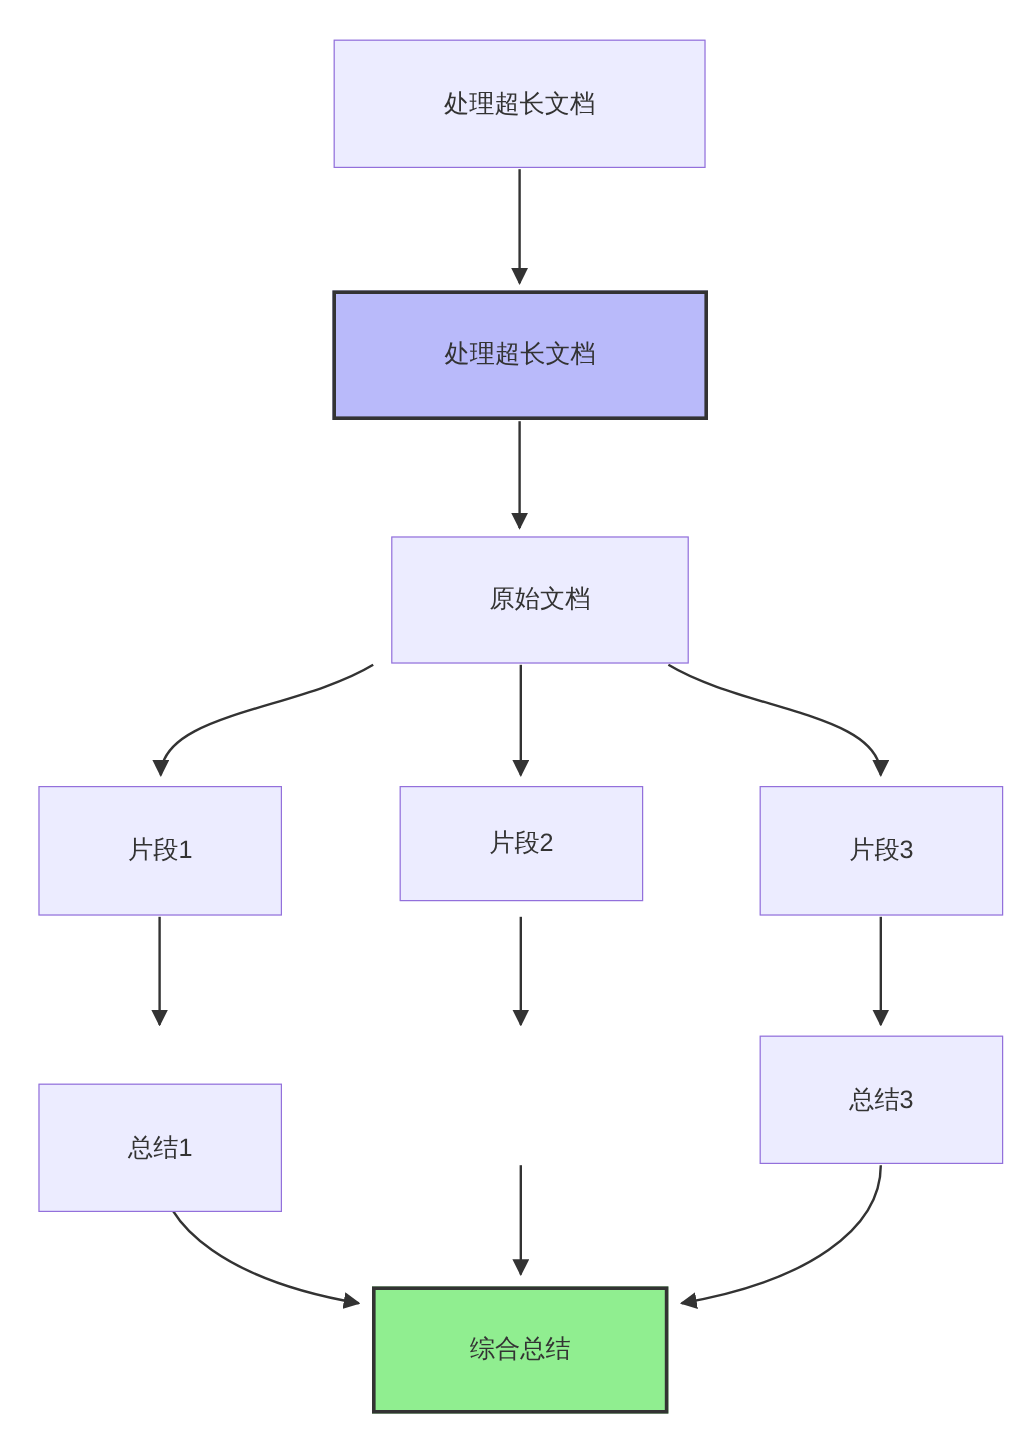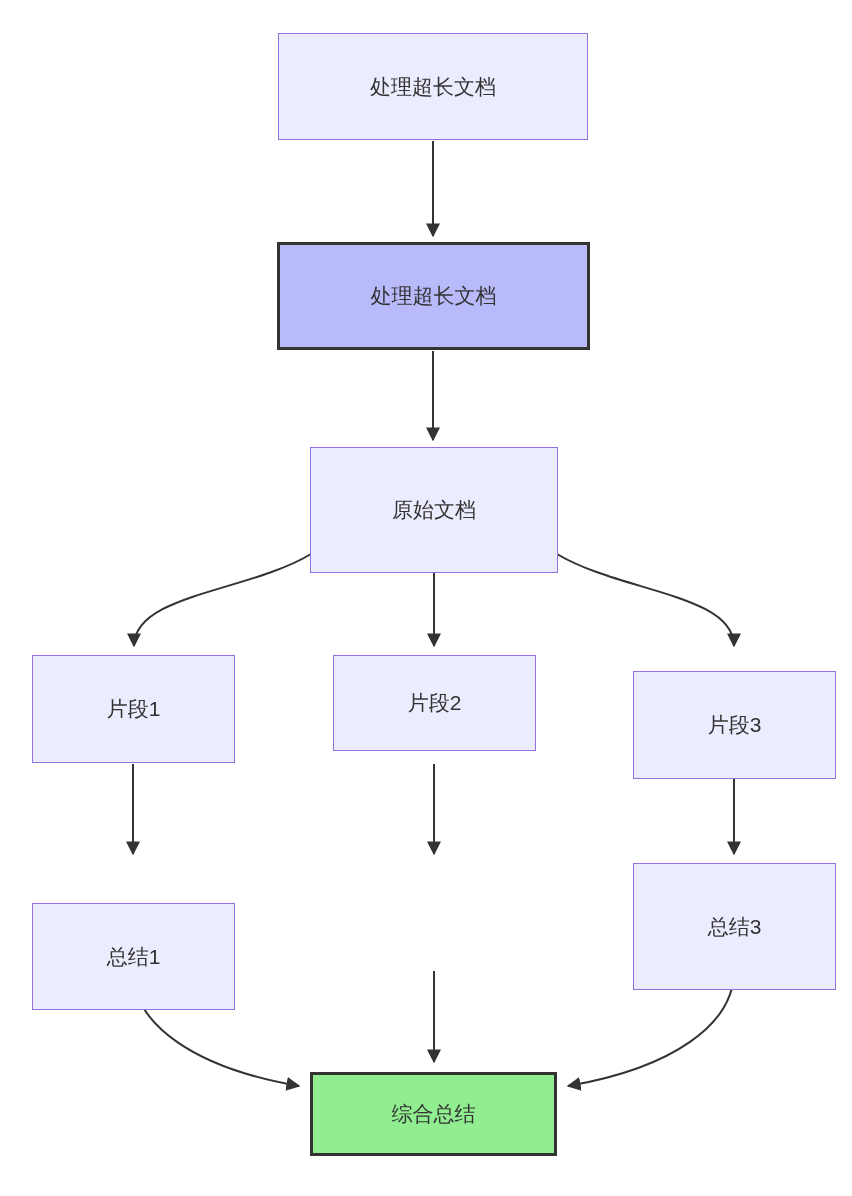--- a/index.html
+++ b/index.html
@@ -78,42 +78,42 @@
   </svg>
 
   <div class="node node-default" style="left:278px;top:33px;width:310px;height:107px">
     <span>处理超长文档</span>
   </div>
 
   <div class="node node-highlight" style="left:277px;top:242px;width:313px;height:108px">
     <span>处理超长文档</span>
   </div>
 
-  <div class="node node-default" style="left:310px;top:447px;width:248px;height:126px">
+  <div class="node node-default" style="left:326px;top:447px;width:248px;height:106px">
     <span>原始文档</span>
   </div>
 
   <div class="node node-default" style="left:32px;top:655px;width:203px;height:108px">
     <span>片段1</span>
   </div>
 
   <div class="node node-default" style="left:333px;top:655px;width:203px;height:96px">
     <span>片段2</span>
   </div>
 
-  <div class="node node-default" style="left:633px;top:671px;width:203px;height:108px">
+  <div class="node node-default" style="left:633px;top:655px;width:203px;height:108px">
     <span>片段3</span>
   </div>
 
   <div class="node node-default" style="left:32px;top:903px;width:203px;height:107px">
     <span>总结1</span>
   </div>
 
 
-  <div class="node node-default" style="left:633px;top:863px;width:203px;height:127px">
+  <div class="node node-default" style="left:633px;top:863px;width:203px;height:107px">
     <span>总结3</span>
   </div>
 
-  <div class="node node-success" style="left:310px;top:1072px;width:247px;height:84px">
+  <div class="node node-success" style="left:310px;top:1072px;width:247px;height:106px">
     <span>综合总结</span>
   </div>
 
 </div>
 
 </body></html>

